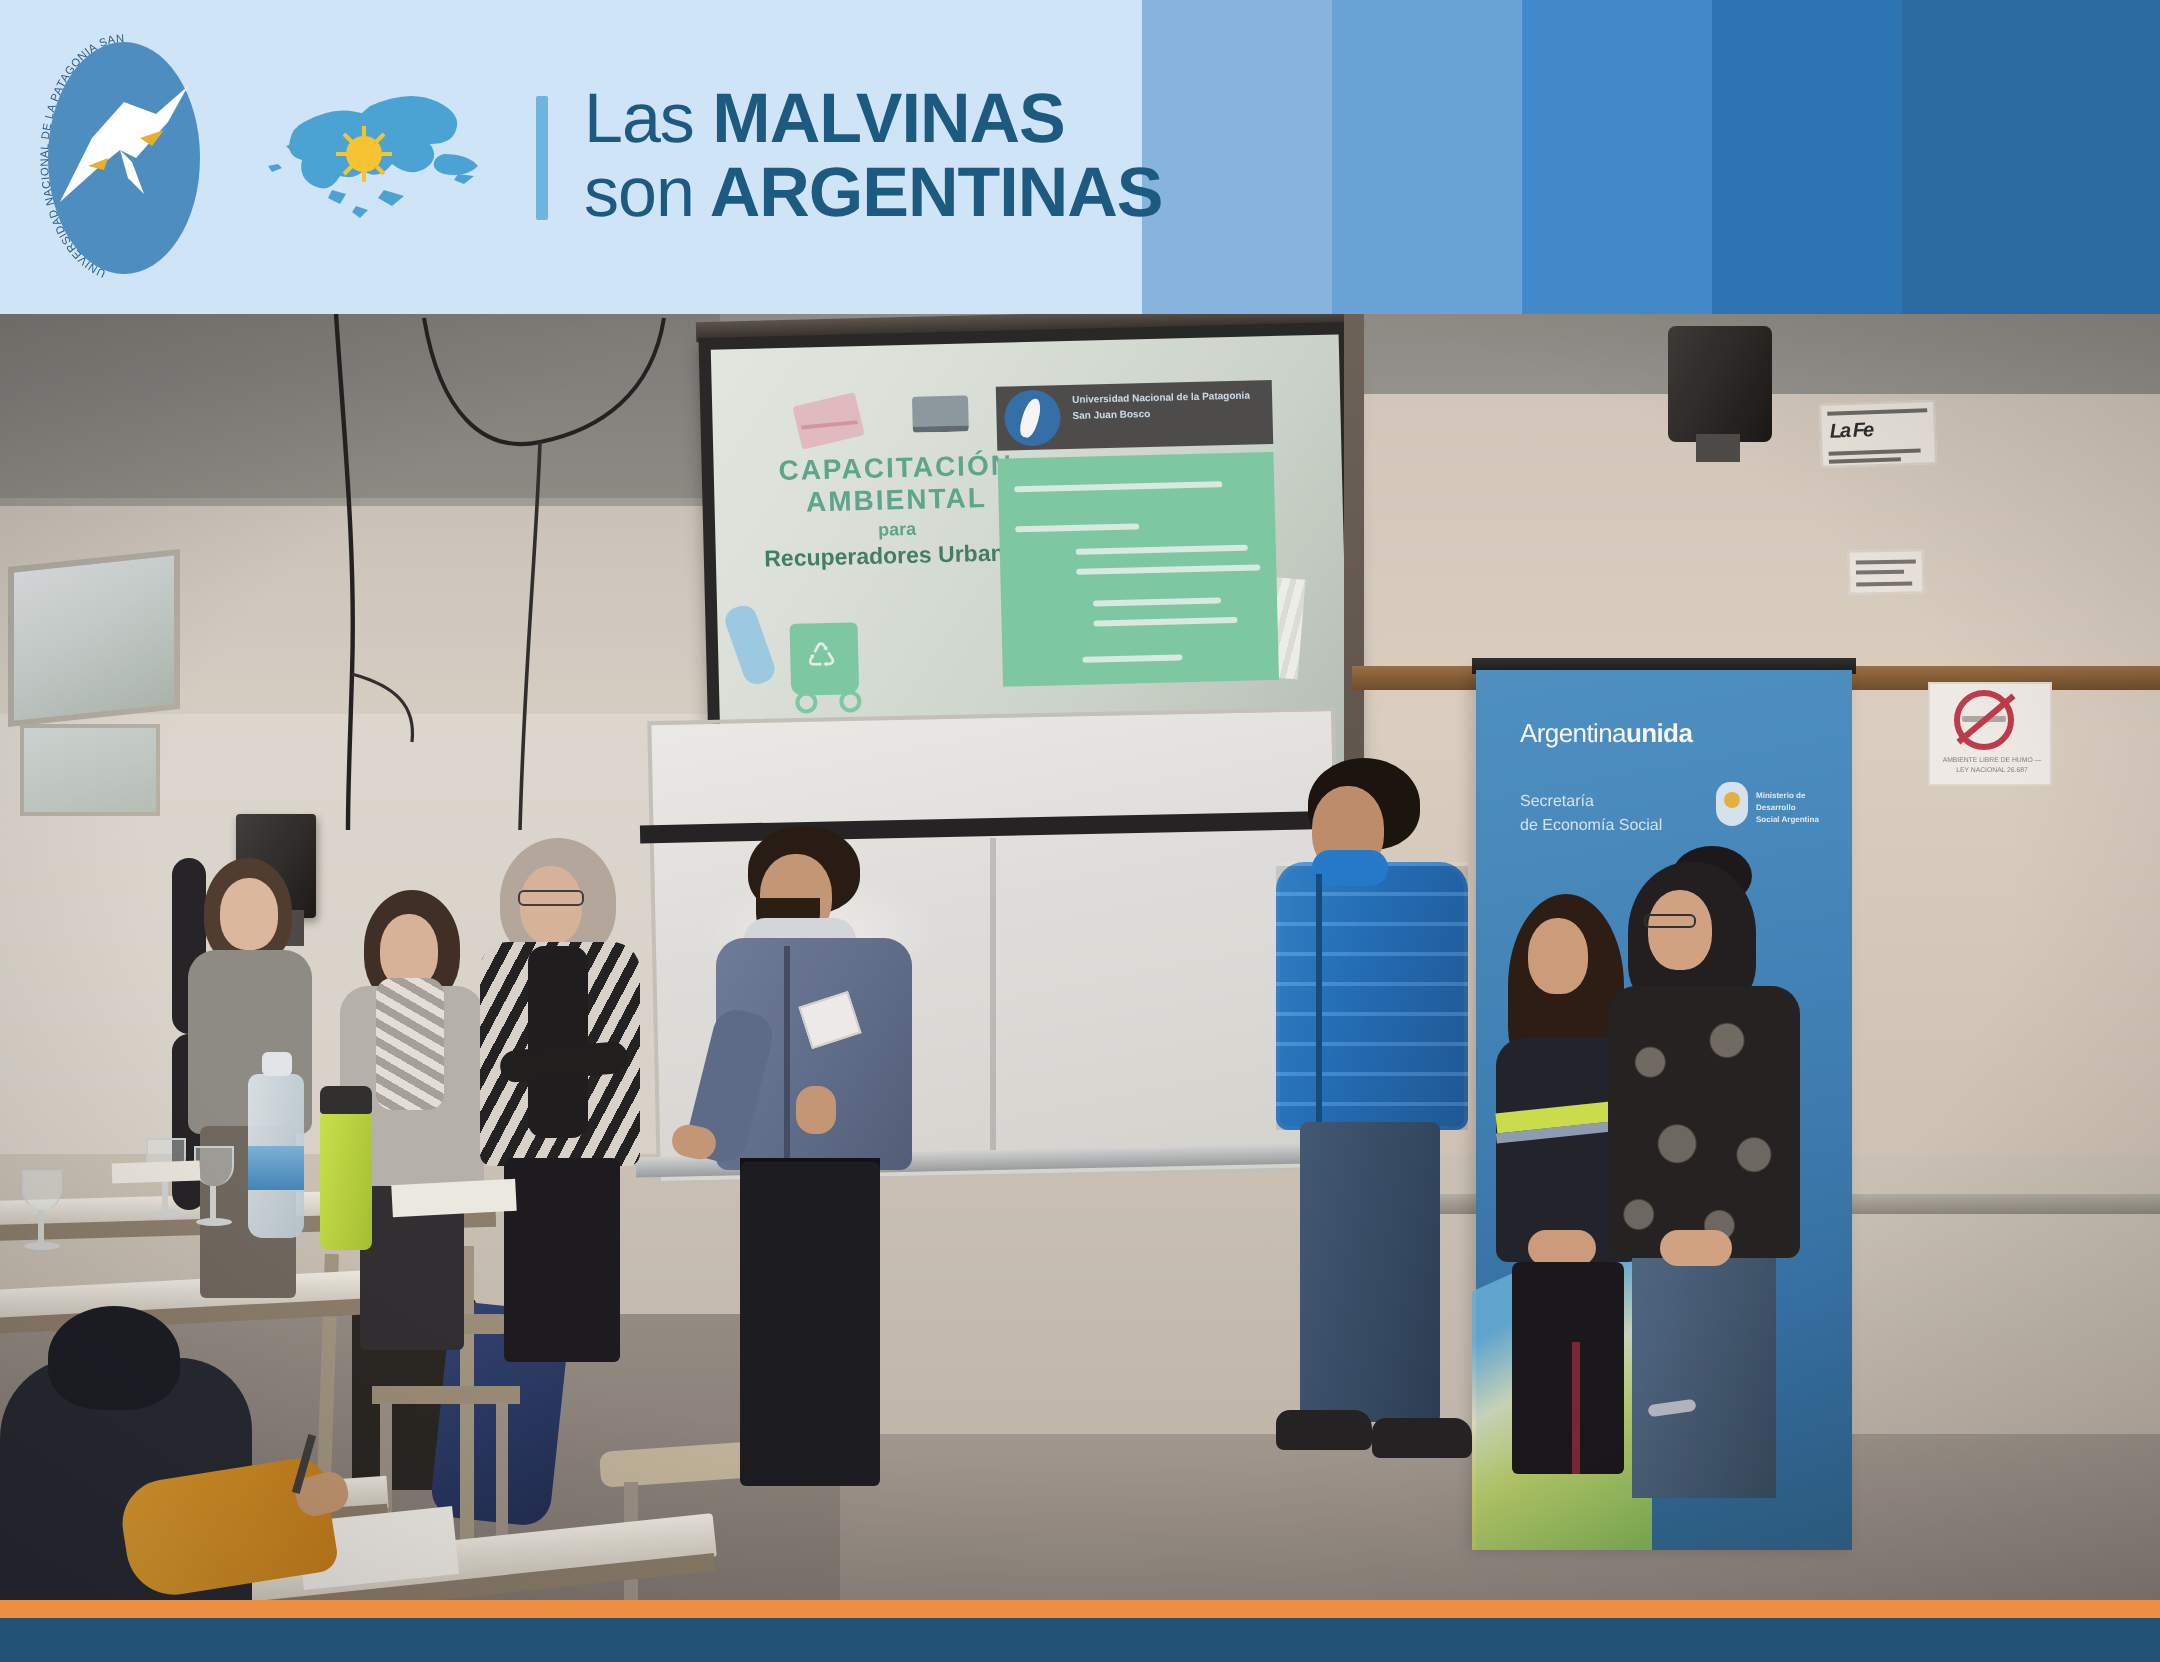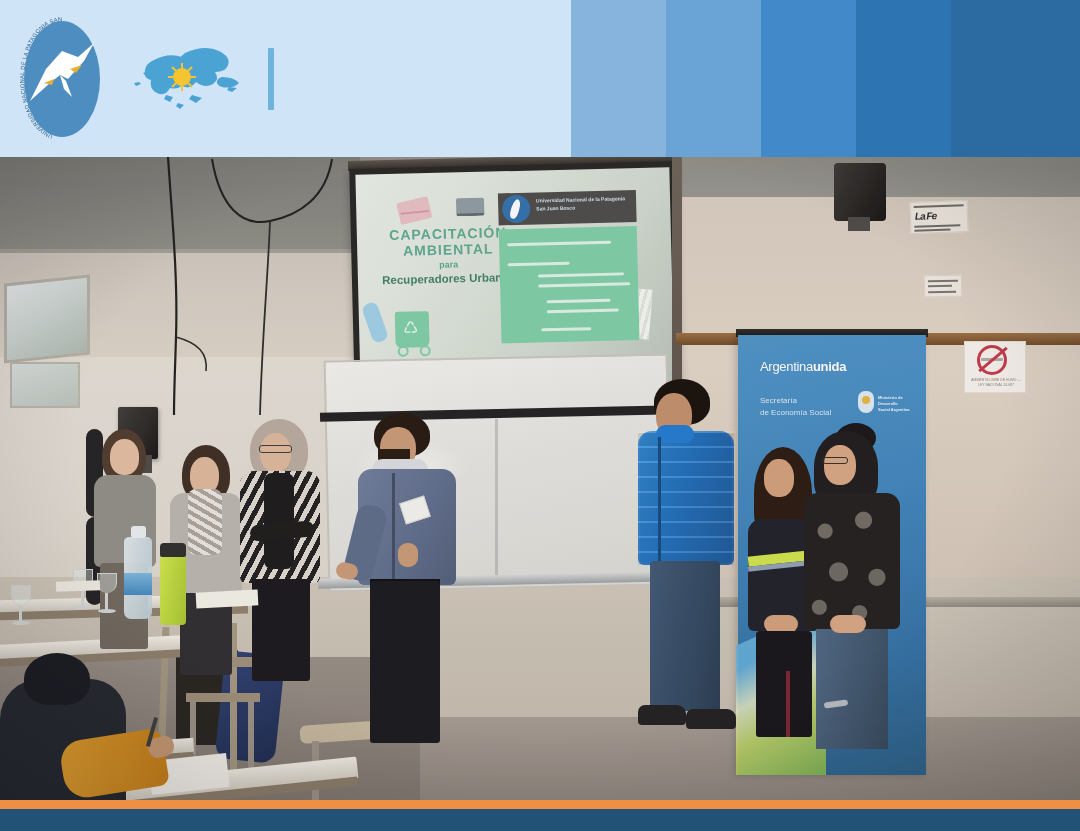--- a/index.html
+++ b/index.html
@@ -338,20 +338,24 @@
           <line x1="42" y1="24" x2="46" y2="28"></line>
             <line x1="58" y1="40" x2="62" y2="44"></line>
           <line x1="62" y1="24" x2="58" y2="28"></line>
             <line x1="46" y1="40" x2="42" y2="44"></line>
         </g>
       </svg>
     </div>
 
     <div class="divider" style="background:#6fb4dc"></div>
 
+    <div class="slogan" style="color:#1d5a80">
+      <div class="l1"><span class="thin">Las</span> <span>MALVINAS</span></div>
+      <div class="l2"><span class="thin">son</span> <span>ARGENTINAS</span></div>
+    </div>
   </div>
 </div>
 
 <div class="photo">
 
   <div class="ph ceiling"></div>
   <div class="ph ceiling-dark"></div>
   <div class="ph wall-upper"></div>
   <div class="ph wall-mid"></div>
   <div class="ph wall-right"></div>

